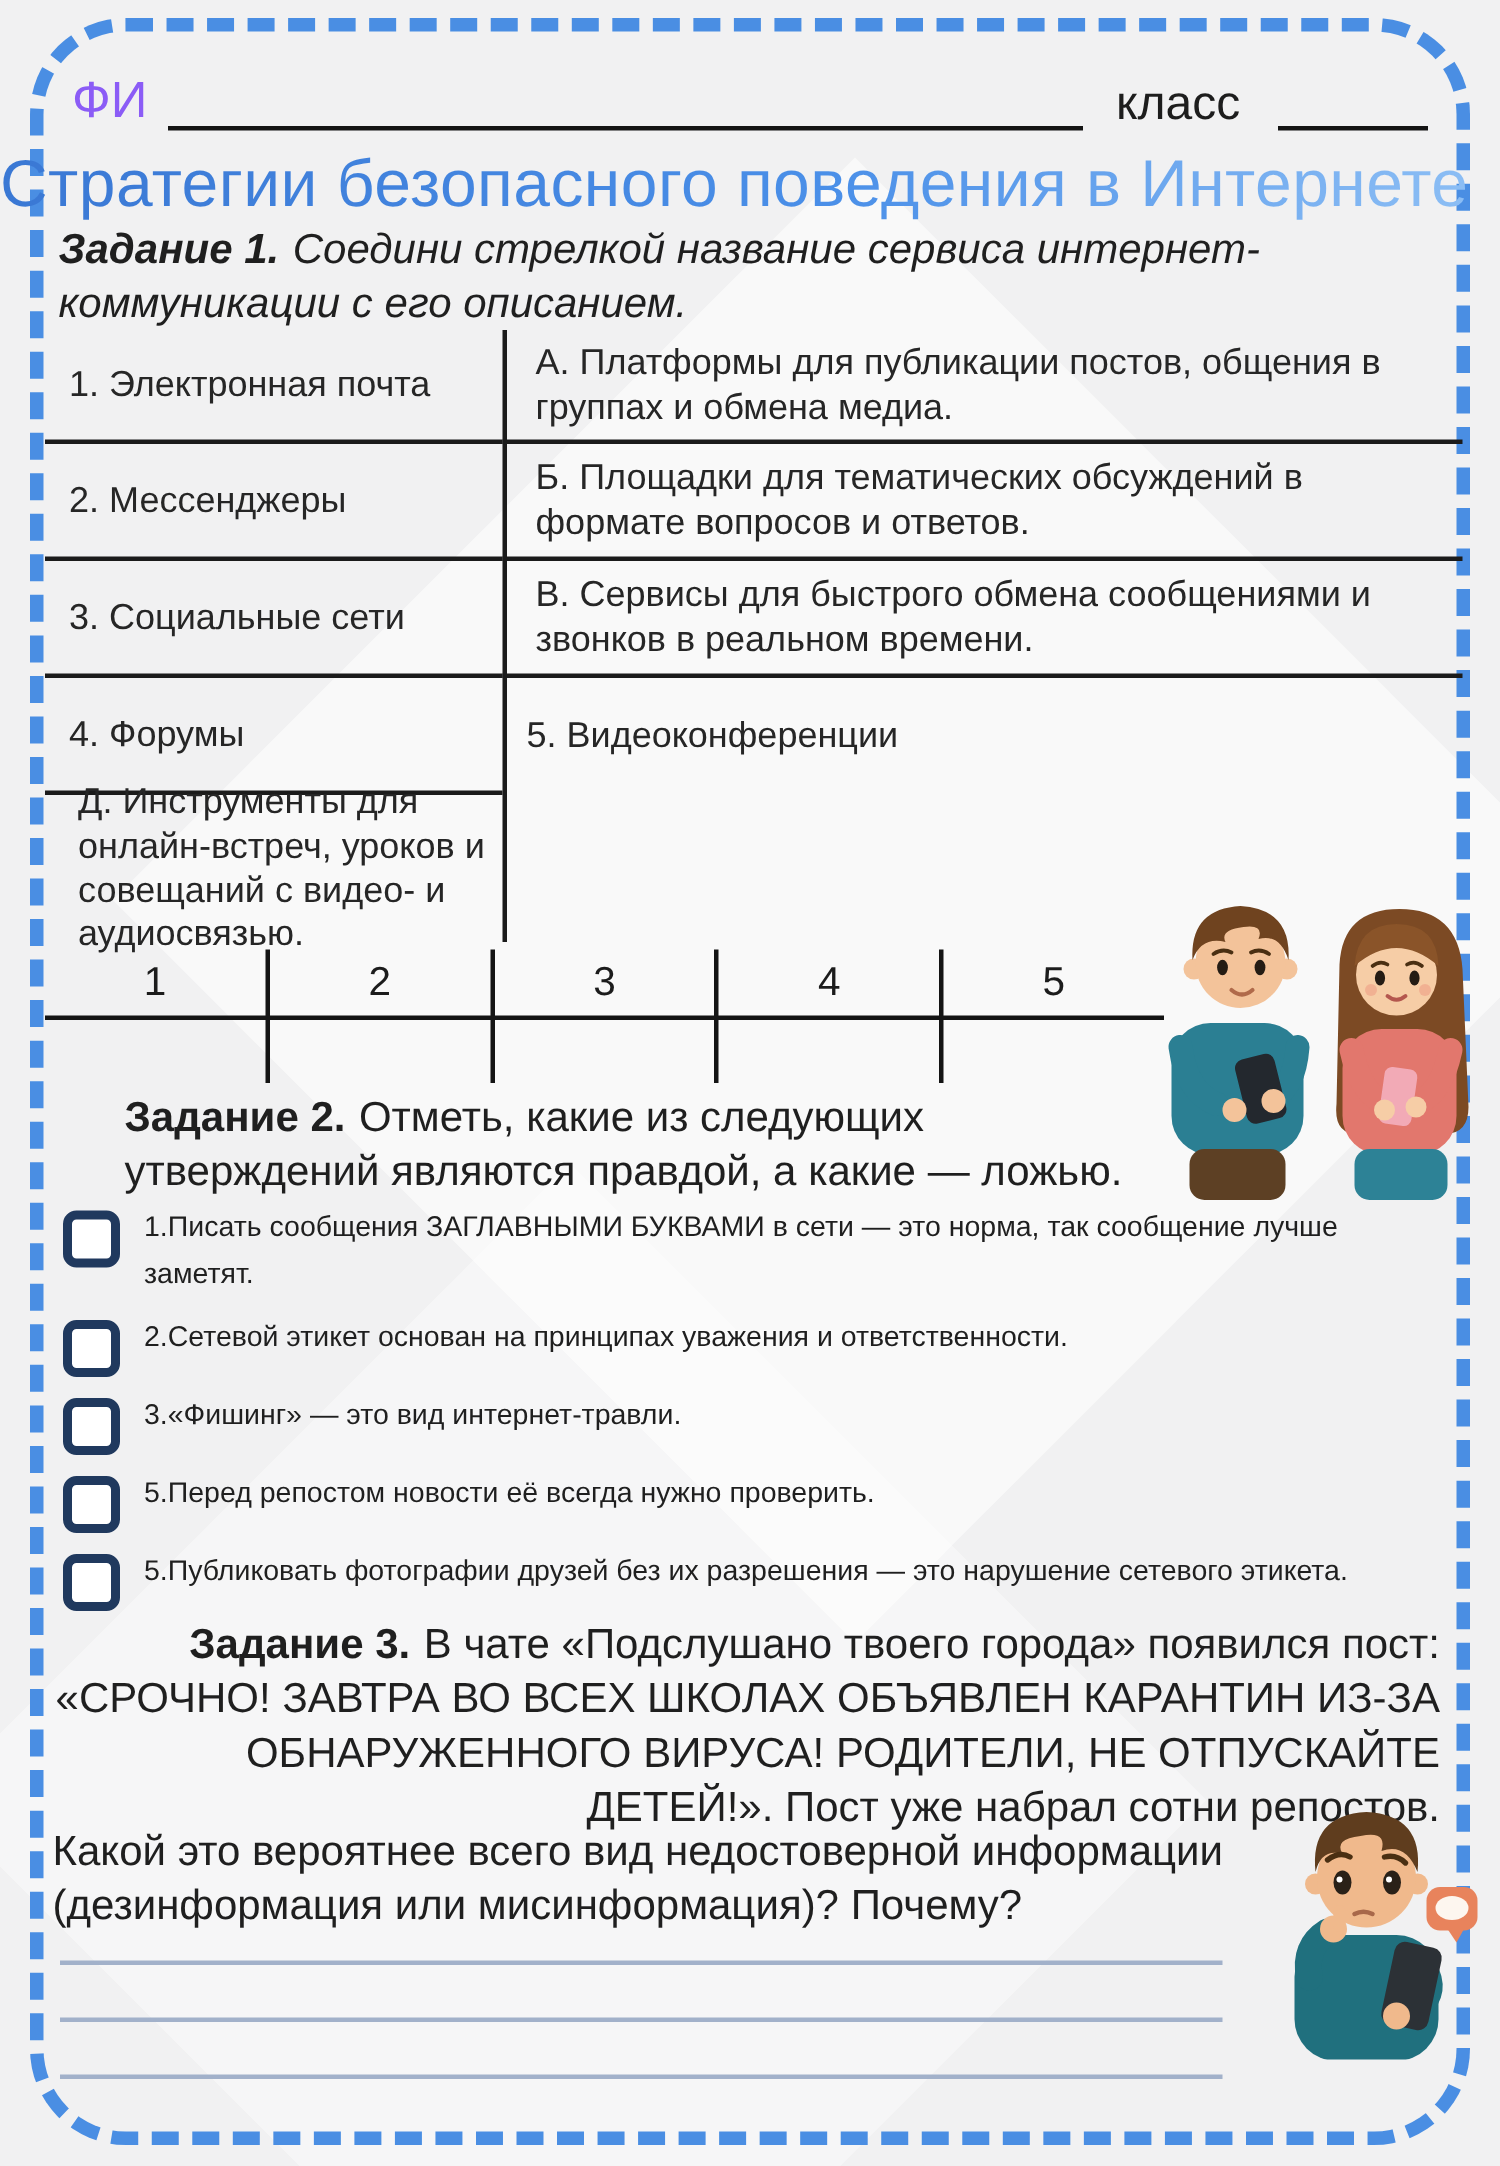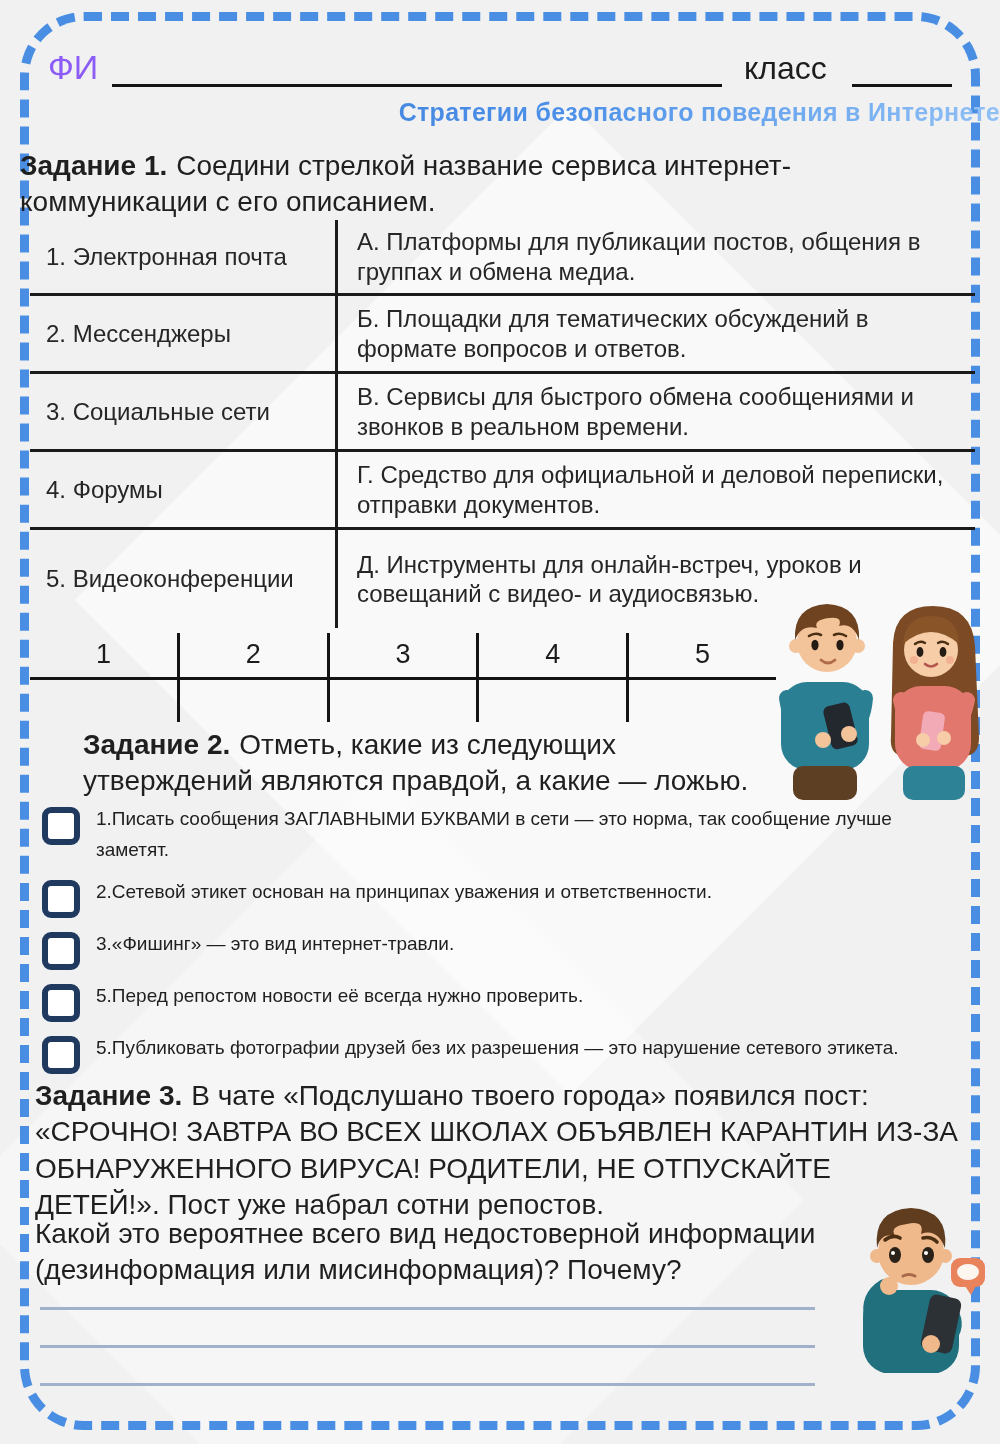--- a/index.html
+++ b/index.html
@@ -23,29 +23,29 @@
   }
   .content{position:absolute;inset:0;z-index:2;}
 
   
   .fi-label{position:absolute;left:48px;top:48px;font-size:34px;color:#8b5cf6;}
   .fi-line{position:absolute;left:112px;top:84px;width:610px;border-bottom:3px solid #141414;}
   .class-label{position:absolute;left:744px;top:50px;font-size:32px;color:#1d1d1d;}
   .class-line{position:absolute;left:852px;top:84px;width:100px;border-bottom:3px solid #141414;}
 
   .title{
-    position:absolute;left:0;right:0;top:98px;text-align:right;
-    font-size:25px;font-weight:700;letter-spacing:.3px;
+    position:absolute;left:0;right:0;top:98px;text-align:left;
+    font-size:44px;font-weight:400;letter-spacing:.3px;
     background:linear-gradient(90deg,#3a78d4 0%,#4a8fe8 55%,#8fc0f5 100%);
     -webkit-background-clip:text;background-clip:text;color:transparent;
   }
 
   .para{font-size:28px;line-height:1.3;color:#1f1f1f;}
   .lead{font-weight:700;margin-right:9px;}
-  .task1-para{position:absolute;left:20px;top:148px;width:830px;}
+  .task1-para{position:absolute;left:39px;top:148px;width:830px;font-style:italic;}
 
   
   .match-table{
     position:absolute;left:30px;top:220px;width:945px;
     display:grid;grid-template-columns:305px 1fr;
     grid-template-rows:76px 78px 78px 78px 98px;
     position:absolute;
   }
   .match-table .cell{display:flex;align-items:center;box-sizing:border-box;font-size:24px;line-height:1.22;color:#262626;}
   .match-table .tl{padding-left:16px;padding-right:6px;}
@@ -66,21 +66,21 @@
   
   .checklist{position:absolute;left:42px;top:804px;width:905px;}
   .check-item{display:flex;align-items:flex-start;margin-bottom:11px;}
   .checkbox{
     width:26px;height:26px;flex:0 0 26px;margin-top:3px;margin-right:16px;
     border:6px solid #20395e;border-radius:9px;background:#ffffff;
   }
   .check-item .label{font-size:19px;line-height:1.62;color:#1f1f1f;max-width:820px;}
 
   
-  .task3-para{position:absolute;left:35px;top:1078px;width:925px;}
+  .task3-para{position:absolute;left:35px;top:1078px;width:925px;text-align:right;}
   .question-para{position:absolute;left:35px;top:1216px;width:840px;}
 
   .answer-line{position:absolute;left:40px;width:775px;border-bottom:3px solid #a2b1ca;}
   .al1{top:1307px;} .al2{top:1345px;} .al3{top:1383px;}
 
   .kids-illustration{position:absolute;left:765px;top:588px;width:230px;height:212px;}
   .thinking-illustration{position:absolute;left:833px;top:1198px;width:162px;height:175px;}
 </style>
 </head>
 <body>
@@ -105,21 +105,20 @@
 
     <div class="match-table">
       <div class="vdivider"></div>
       <div class="cell tl row-b">1. Электронная почта</div>
       <div class="cell tr row-b">А. Платформы для публикации постов, общения в группах и обмена медиа.</div>
       <div class="cell tl row-b">2. Мессенджеры</div>
       <div class="cell tr row-b">Б. Площадки для тематических обсуждений в формате вопросов и ответов.</div>
       <div class="cell tl row-b">3. Социальные сети</div>
       <div class="cell tr row-b">В. Сервисы для быстрого обмена сообщениями и звонков в реальном времени.</div>
       <div class="cell tl row-b">4. Форумы</div>
-      <div class="cell tr row-b">Г. Средство для официальной и деловой переписки, отправки документов.</div>
       <div class="cell tl">5. Видеоконференции</div>
       <div class="cell tr">Д. Инструменты для онлайн-встреч, уроков и совещаний с видео- и аудиосвязью.</div>
     </div>
 
     <div class="answer-strip">
       <div class="strip-line"></div>
       <div class="seg">
           <span class="num">1</span>
         </div>
       <div class="seg">

